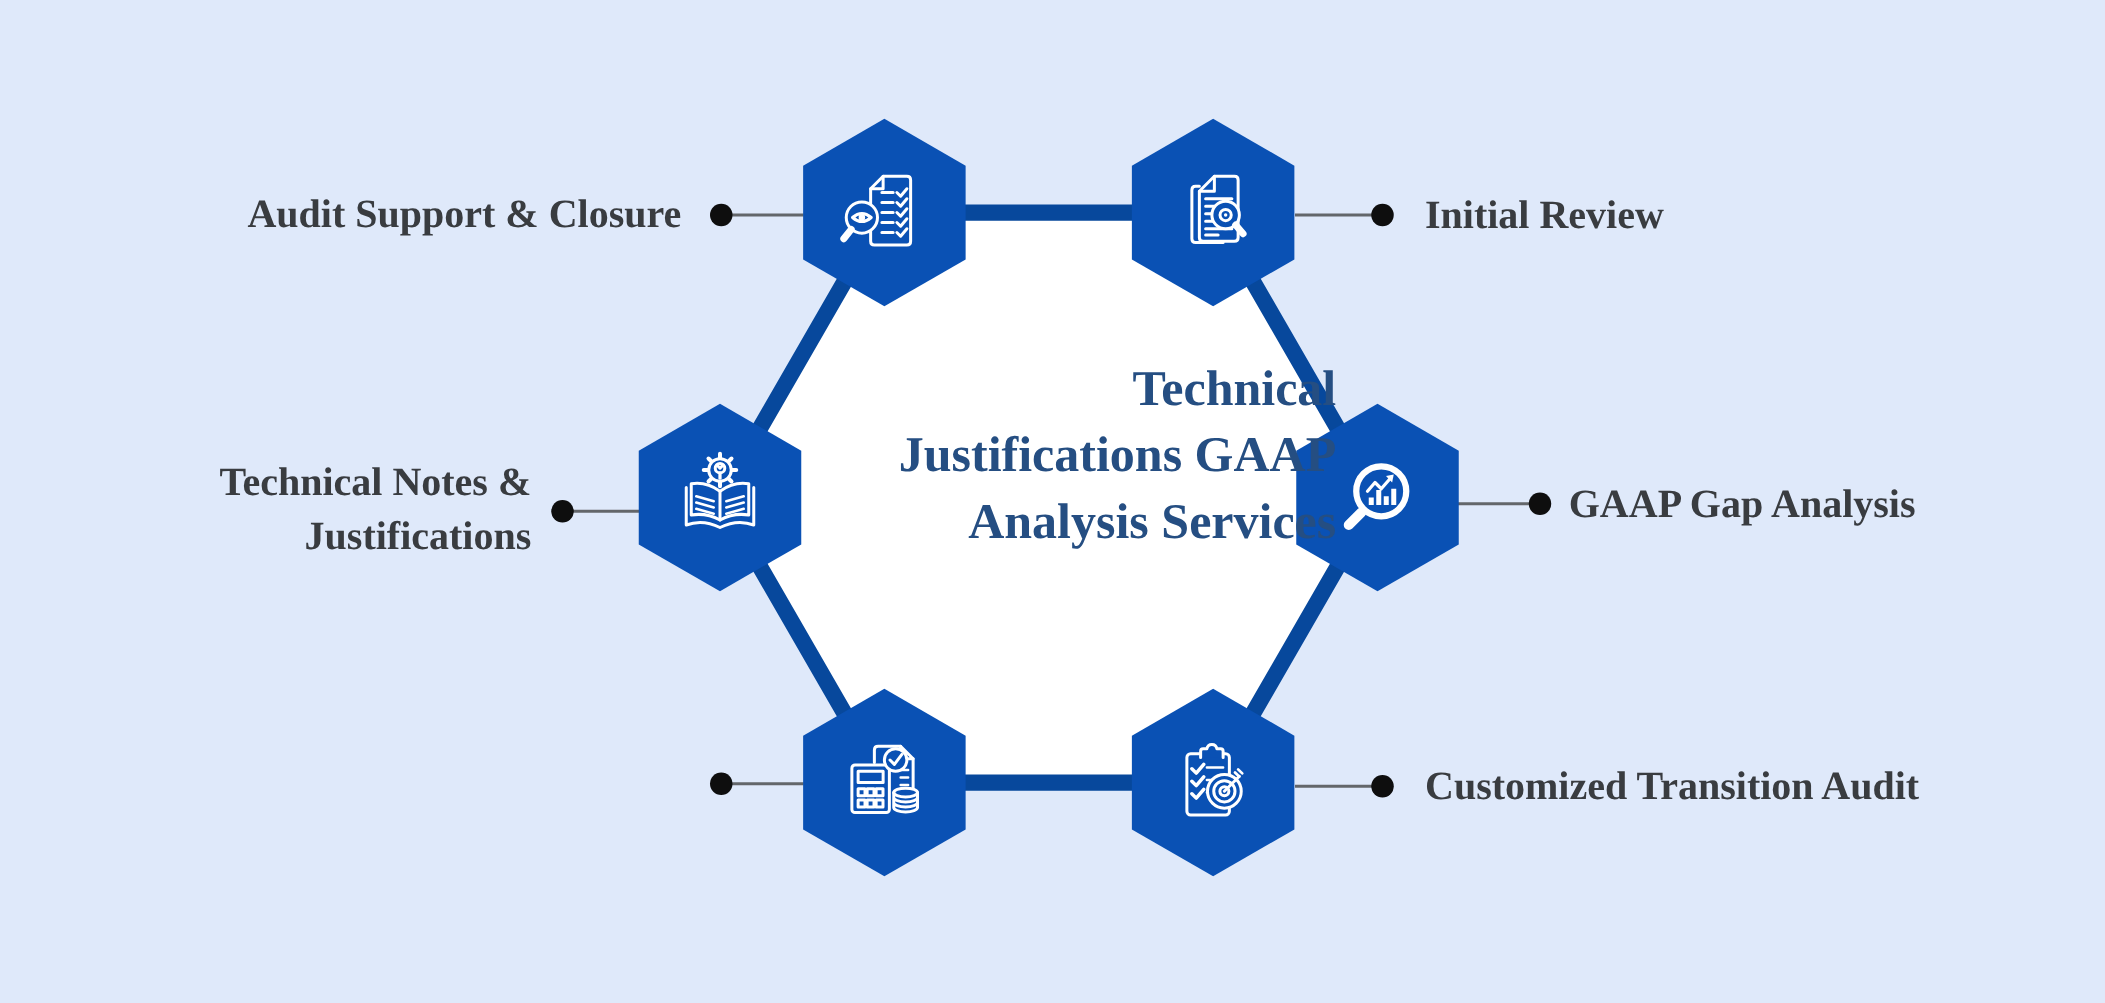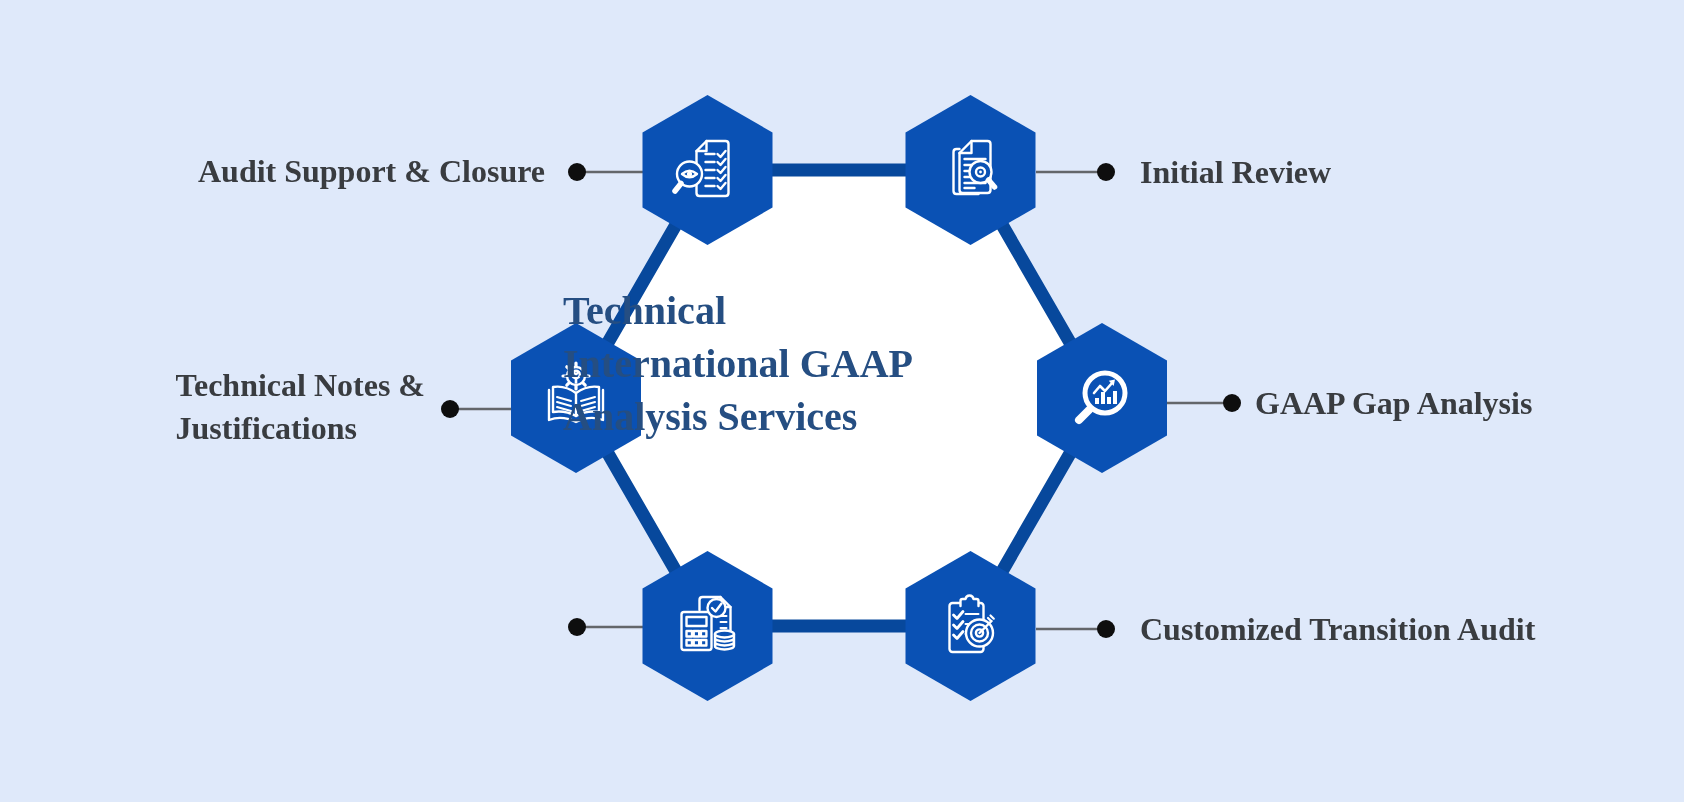--- a/index.html
+++ b/index.html
@@ -3,24 +3,24 @@
 <meta charset="utf-8">
 <style>
   html,body{margin:0;padding:0;}
   body{width:1684px;height:802px;overflow:hidden;background:#dfe9fa;
        font-family:"Liberation Serif","DejaVu Serif",serif;}
   .stage{position:relative;width:1684px;height:802px;}
   .stage svg{position:absolute;left:0;top:0;}
   .node-label{position:absolute;transform:translateY(-50%);
       font-weight:bold;font-size:32px;line-height:43px;color:#393c40;
       white-space:pre-line;}
-  .align-right{text-align:left;}
+  .align-right{text-align:right;}
   .align-left{text-align:center;}
-  .center-title{position:absolute;left:793px;top:284px;width:460px;
-      transform:translateX(-50%);text-align:left;color:#254e82;
+  .center-title{position:absolute;left:839px;top:284px;width:460px;
+      transform:translateX(-50%);text-align:right;color:#254e82;
       font-weight:bold;font-size:40px;line-height:53px;}
   .icon{stroke:#ffffff;stroke-width:2.4;fill:none;
       stroke-linecap:round;stroke-linejoin:round;}
 </style>
 </head>
 <body>
 
 <div class="stage">
 
   <svg width="1684" height="802" viewBox="0 0 1684 802">
@@ -124,21 +124,21 @@
       <circle cx="47" cy="45" r="13.5" fill="#0a51b4"></circle>
       <circle cx="47" cy="45" r="8.5"></circle>
       <circle cx="47" cy="45" r="3.6"></circle>
       <line x1="47" y1="45" x2="59" y2="33"></line>
       <path d="M55.5,30 L58.8,33.2 M58,27.5 L61.3,30.7" stroke-width="2.2"></path>
     </g>
   </svg>
 
   <div class="center-title">
     <div>Technical</div>
-    <div>International GAAP</div>
+    <div>Justifications GAAP</div>
     <div>Analysis Services</div>
   </div>
 
   <div class="node-label align-right" style="right:1139px;top:171px;">Audit Support &amp; Closure</div>
 
   <div class="node-label align-left" style="left:1140px;top:172px;">Initial Review</div>
 
   <div class="node-label align-left" style="left:1255px;top:403px;">GAAP Gap Analysis</div>
 
   <div class="node-label align-right" style="right:1259px;top:407px;">Technical Notes &amp;

